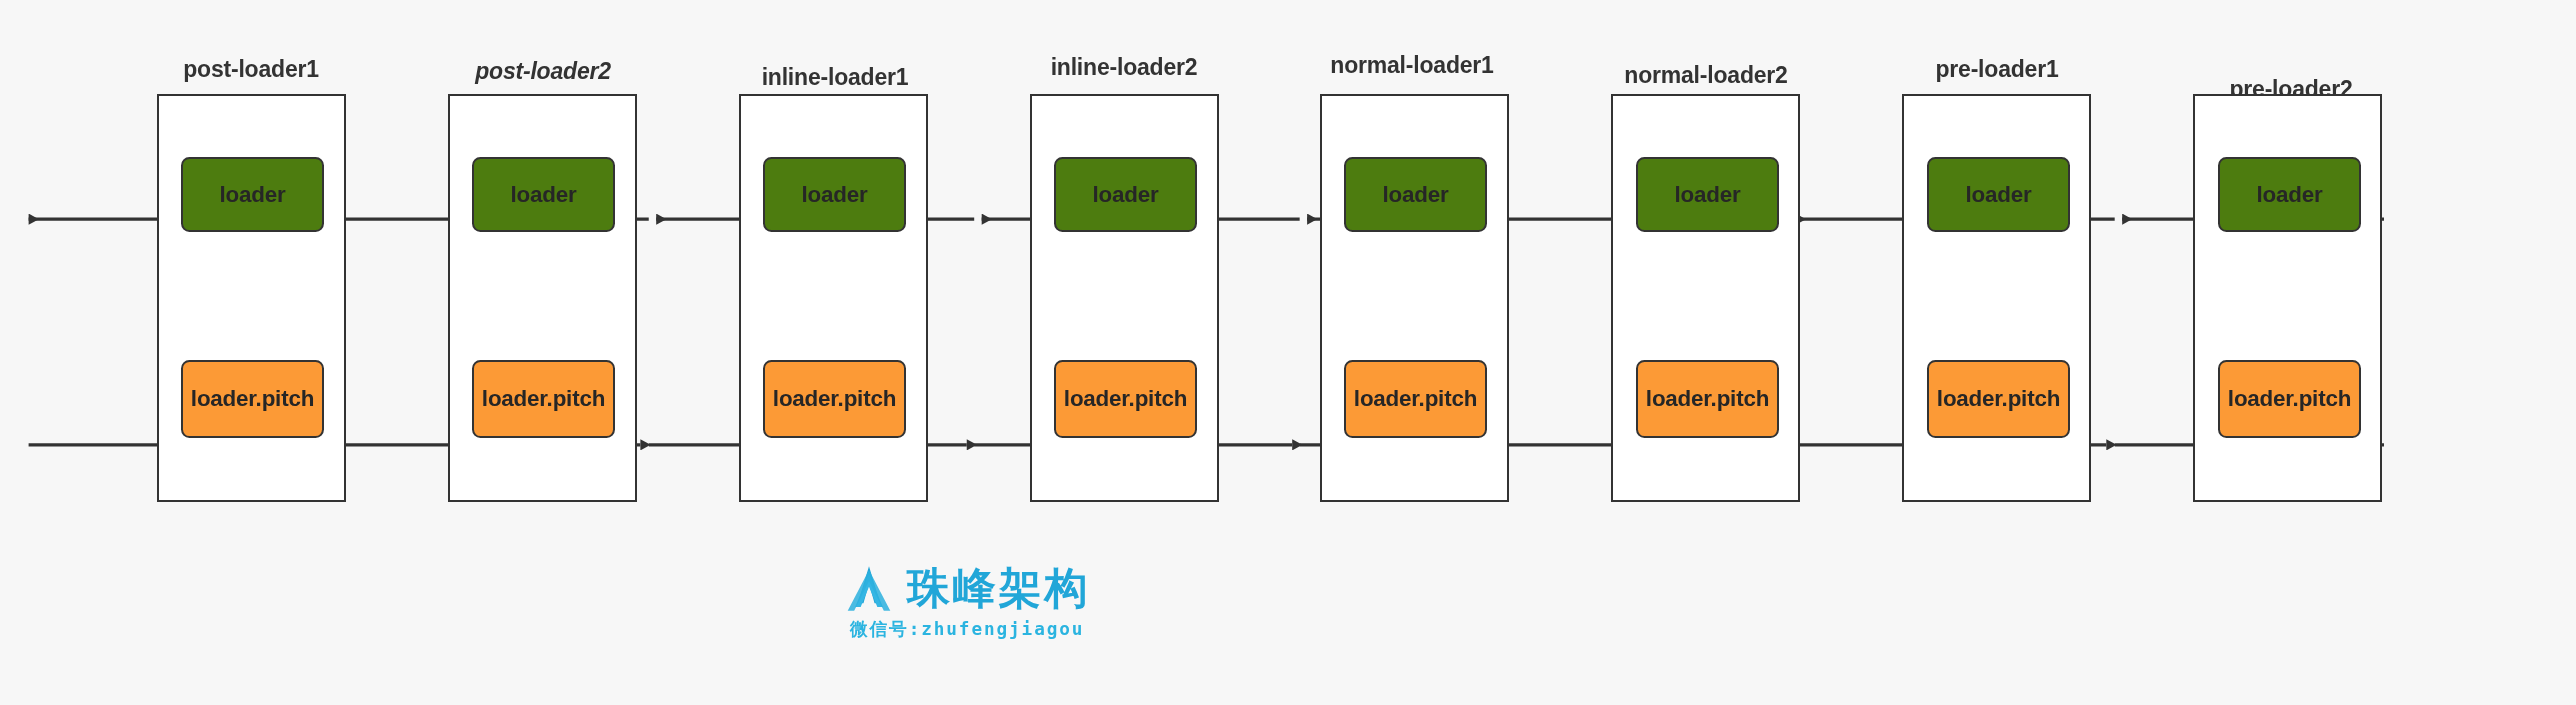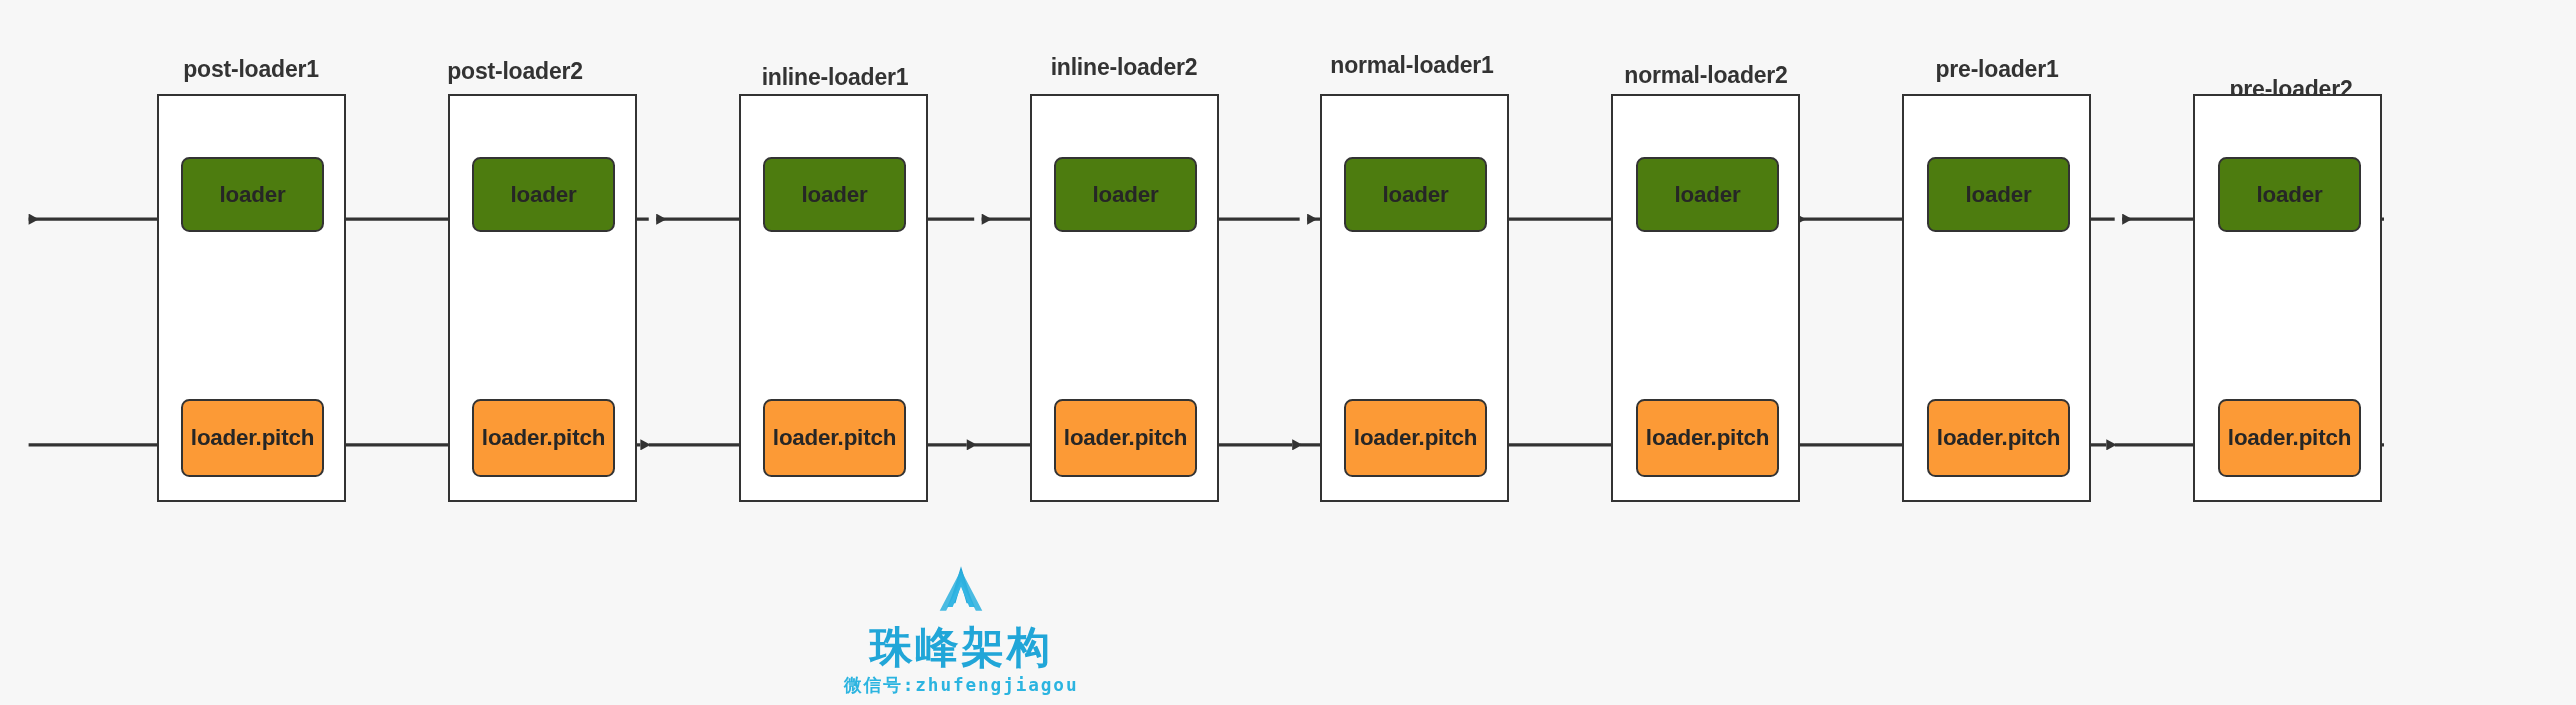--- a/index.html
+++ b/index.html
@@ -46,21 +46,21 @@
     display: flex;
     align-items: center;
     justify-content: center;
     font-size: 22.4px;
     font-weight: 600;
     color: #262626;
     letter-spacing: -0.2px;
     white-space: nowrap;
   }
   .node-loader { background: #4d7c0f; }
-  .node-pitch  { background: #fc9a36; margin-top: 39px; }
+  .node-pitch  { background: #fc9a36; }
 
   .file-node {
     position: absolute;
     display: flex;
     align-items: center;
     justify-content: center;
     font-size: 20.5px;
     font-weight: 600;
     color: #1c3a1c;
     letter-spacing: -0.2px;
@@ -75,21 +75,20 @@
   .logo {
     position: absolute;
     display: flex;
     flex-direction: column;
     align-items: center;
   }
   .logo-row {
     display: flex;
     align-items: center;
     gap: 13px;
-    flex-direction: column;
   }
   .logo-cn {
     font-family: "DejaVu Sans", sans-serif;
     font-size: 43px;
     font-weight: 700;
     color: #21a6d8;
     letter-spacing: 2.8px;
     line-height: 1;
   }
   .logo-sub {
@@ -143,21 +142,21 @@
       <path d="M1568,477 L1734,477" marker-end="url(#arrR)"></path>
       <path d="M1743,477 L1909,477" marker-end="url(#arrR)"></path>
       <path d="M1917,477 L2084,477" marker-end="url(#arrR)"></path>
       <path d="M2092,477 L2258,477" marker-end="url(#arrR)"></path>
       <path d="M2267,477 L2433,477" marker-end="url(#arrR)"></path>
       <path d="M2441,477 L2673,477 L2673,398" marker-end="url(#arrR)"></path>
     </g>
   </svg>
 
   <div class="col-title" style="left:251px; top:56px;">post-loader1</div>
-  <div class="col-title" style="left:515px; top:58px;">post-loader2</div>
+  <div class="col-title" style="left:543px; top:58px;font-style:italic;">post-loader2</div>
   <div class="col-title" style="left:835px; top:64px;">inline-loader1</div>
   <div class="col-title" style="left:1124px; top:54px;">inline-loader2</div>
   <div class="col-title" style="left:1412px; top:52px;">normal-loader1</div>
   <div class="col-title" style="left:1706px; top:62px;">normal-loader2</div>
   <div class="col-title" style="left:1997px; top:56px;">pre-loader1</div>
   <div class="col-title" style="left:2291px; top:76px;">pre-loader2</div>
 
   <div class="col-box" style="left:157px; top:94px; width:189px; height:408px;"></div>
   <div class="col-box" style="left:448px; top:94px; width:189px; height:408px;"></div>
   <div class="col-box" style="left:739px; top:94px; width:189px; height:408px;"></div>

